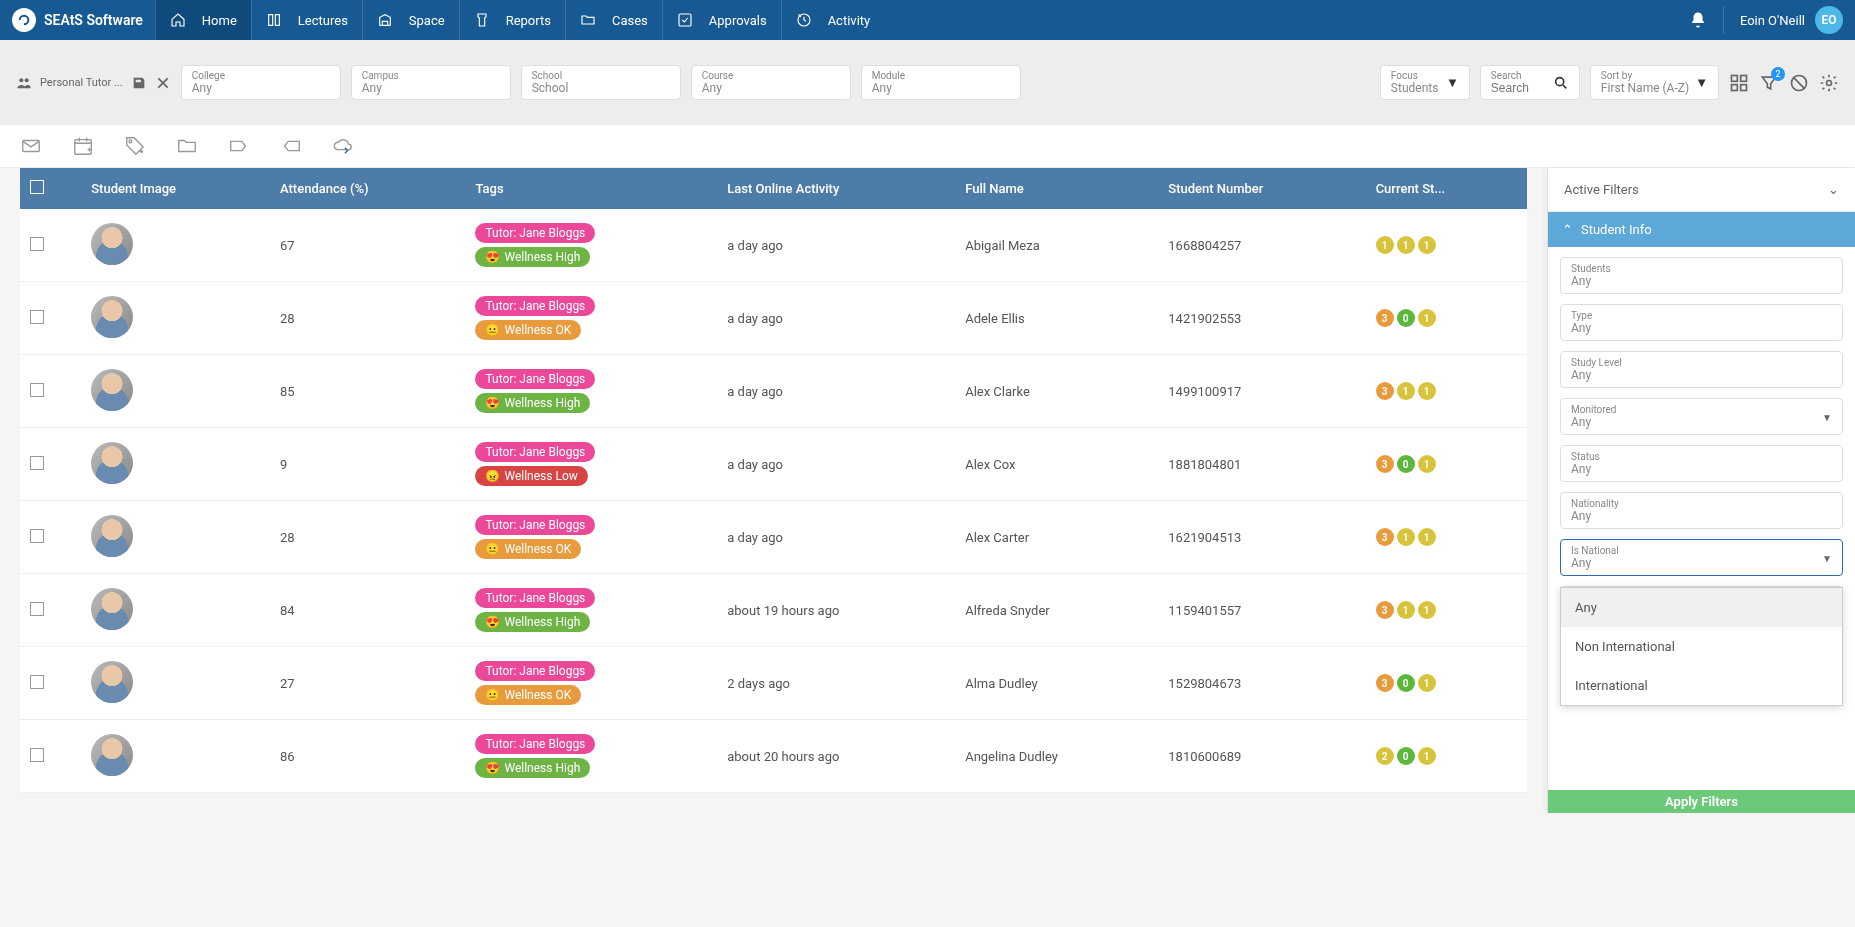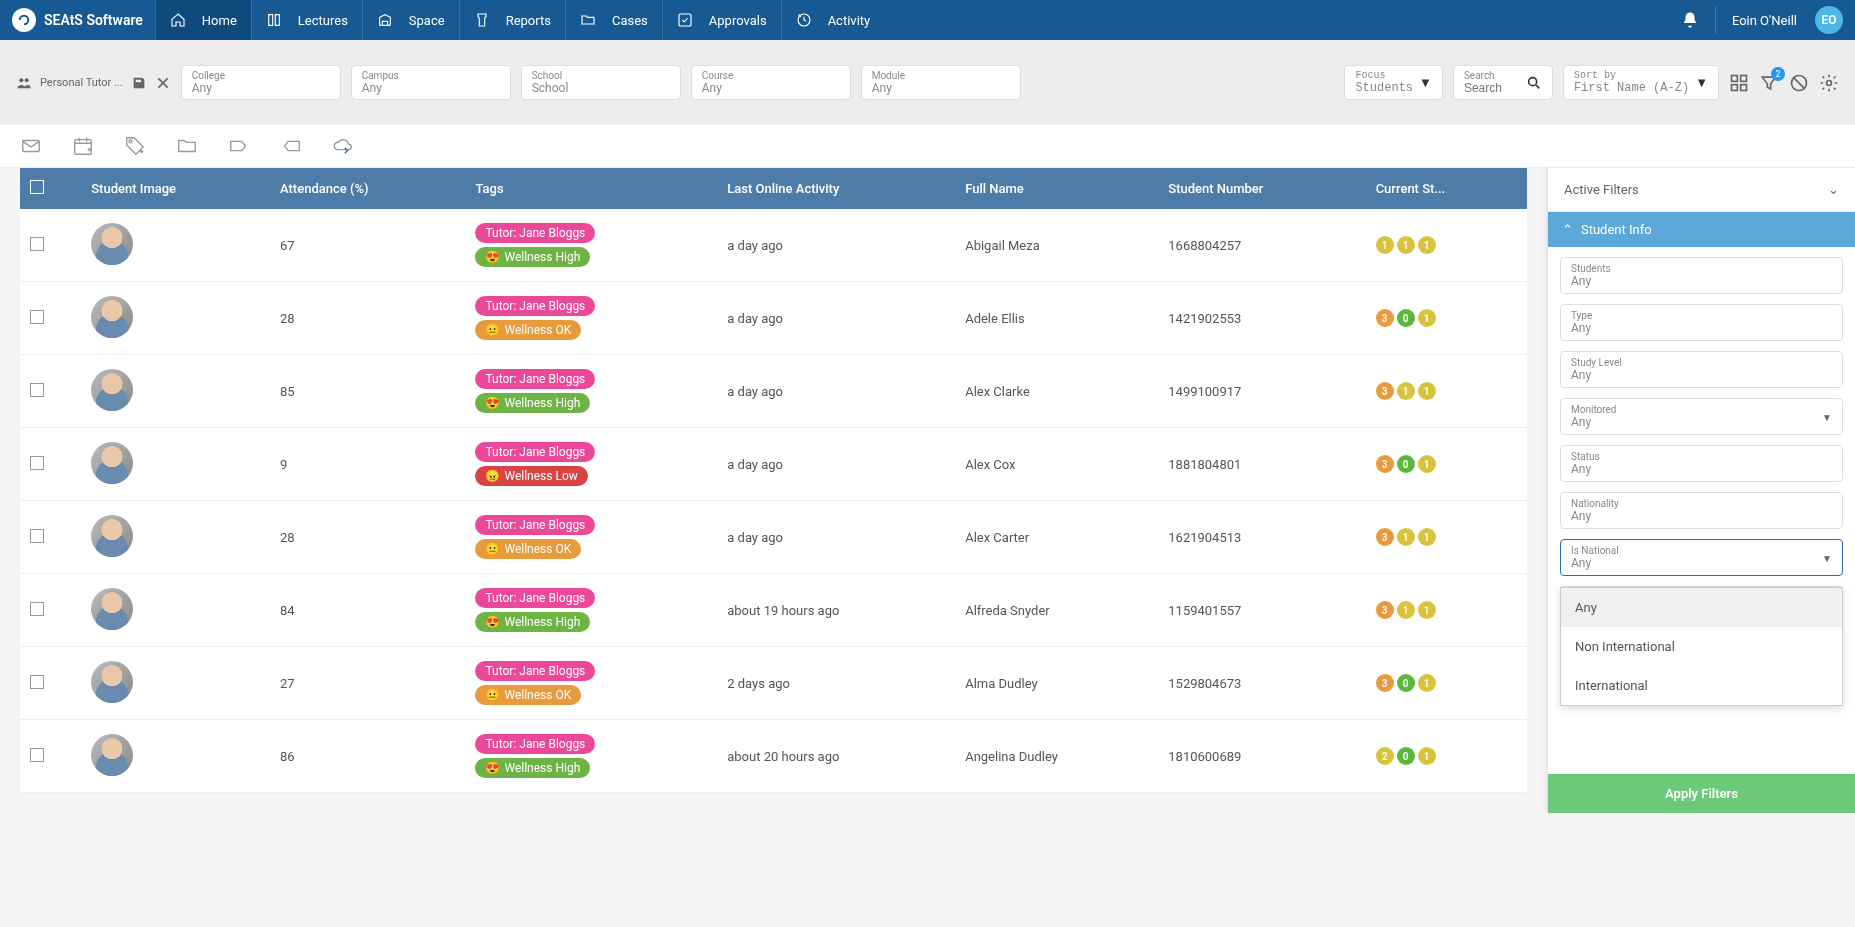--- a/index.html
+++ b/index.html
@@ -9,32 +9,32 @@
 .topnav { background: #175992; height: 40px; display: flex; align-items: center; padding: 0 12px; color: #fff; }
 .logo { display: flex; align-items: center; gap: 8px; margin-right: 12px; }
 .logo-icon { width: 24px; height: 24px; background: #fff; border-radius: 50%; display: flex; align-items: center; justify-content: center; color: #175992; font-weight: bold; }
 .logo-text { font-weight: 600; font-size: 14px; }
 .nav-items { display: flex; height: 100%; }
 .nav-item { display: flex; align-items: center; gap: 16px; padding: 0 14px; cursor: pointer; height: 100%; border-left: 1px solid rgba(255,255,255,0.15); }
 .nav-item.active { background: #0f4a7d; }
 .nav-item svg { width: 16px; height: 16px; }
 .topnav-right { margin-left: auto; display: flex; align-items: center; gap: 16px; }
 .bell-icon { width: 18px; height: 18px; cursor: pointer; }
-.user-block { display: flex; align-items: center; gap: 18px; border-left: 1px solid rgba(255,255,255,0.2); padding-left: 16px; }
+.user-block { display: flex; align-items: center; gap: 10px; border-left: 1px solid rgba(255,255,255,0.2); padding-left: 16px; }
 .avatar-badge { width: 28px; height: 28px; border-radius: 50%; background: #4db8e8; display: flex; align-items: center; justify-content: center; color: #fff; font-weight: 600; font-size: 12px; }
 
 
 .filterbar { background: #ededed; padding: 25px 16px; display: flex; align-items: center; gap: 10px; }
 .left-tools { display: flex; align-items: center; gap: 8px; color: #555; }
 .left-tools svg { width: 16px; height: 16px; }
 .fsel { background: #fff; border: 1px solid #ddd; border-radius: 4px; padding: 4px 10px; min-width: 160px; display: flex; flex-direction: column; }
 .fsel-label { font-size: 10px; color: #888; }
 .fsel-val { font-size: 12px; color: #888; }
 .fsel.small { min-width: 90px; flex-direction: row; align-items: center; justify-content: space-between; gap: 6px; }
-.fsel.small .col { display: flex; flex-direction: column; font-family: Liberation Mono, monospace; }
+.fsel.small .col { display: flex; flex-direction: column; }
 .search-box { background: #fff; border: 1px solid #ddd; border-radius: 4px; padding: 4px 10px; min-width: 100px; display: flex; align-items: center; justify-content: space-between; }
 .search-box .col { display: flex; flex-direction: column; }
 .right-tools { margin-left: auto; display: flex; align-items: center; gap: 10px; }
 .tool-icon { width: 20px; height: 20px; cursor: pointer; color: #666; position: relative; }
 .filter-badge { position: absolute; top: -6px; right: -6px; background: #2196f3; color: #fff; border-radius: 50%; width: 14px; height: 14px; font-size: 9px; display: flex; align-items: center; justify-content: center; }
 
 
 .actionbar { background: #fff; padding: 10px 20px; display: flex; gap: 30px; border-bottom: 1px solid #eee; }
 .actionbar svg { width: 22px; height: 22px; color: #888; cursor: pointer; }
 
@@ -68,21 +68,21 @@
 .sb-section-hdr { background: #5ca8d8; color: #fff; padding: 10px 14px; display: flex; align-items: center; gap: 8px; font-size: 13px; }
 .sb-body { padding: 10px 12px; display: flex; flex-direction: column; gap: 10px; position: relative; flex: 1; overflow-y: auto; }
 .sb-field { border: 1px solid #ddd; border-radius: 4px; padding: 5px 10px; position: relative; }
 .sb-field.active { border: 1.5px solid #2b6cb0; }
 .sb-field .lbl { font-size: 10px; color: #888; }
 .sb-field .val { font-size: 12px; color: #888; }
 .sb-field .dd-arrow { position: absolute; right: 10px; top: 50%; transform: translateY(-50%); }
 .dropdown { position: absolute; left: 12px; right: 12px; top: 340px; background: #fff; border: 1px solid #ccc; box-shadow: 0 2px 8px rgba(0,0,0,0.15); z-index: 10; }
 .dropdown-item { padding: 12px 14px; font-size: 13px; color: #555; cursor: pointer; }
 .dropdown-item.sel { background: #f0f0f0; }
-.apply-btn { background: #6dc97a; color: #fff; text-align: center; padding: 12px; font-weight: 600; cursor: pointer; margin-top: auto; }
+.apply-btn { background: #6dc97a; color: #fff; text-align: center; padding: 4px; font-weight: 600; cursor: pointer; margin-top: auto; }
 
 
 .student-img::after { content: ""; display: block; width: 100%; height: 100%; background: radial-gradient(circle at 50% 35%, #e8c8a8 30%, transparent 31%), radial-gradient(circle at 50% 80%, #6a8bb0 40%, transparent 41%); }
 </style>
 </head>
 <body>
 
 <div class="topnav">
   <div class="logo">
     <span class="logo-icon">

